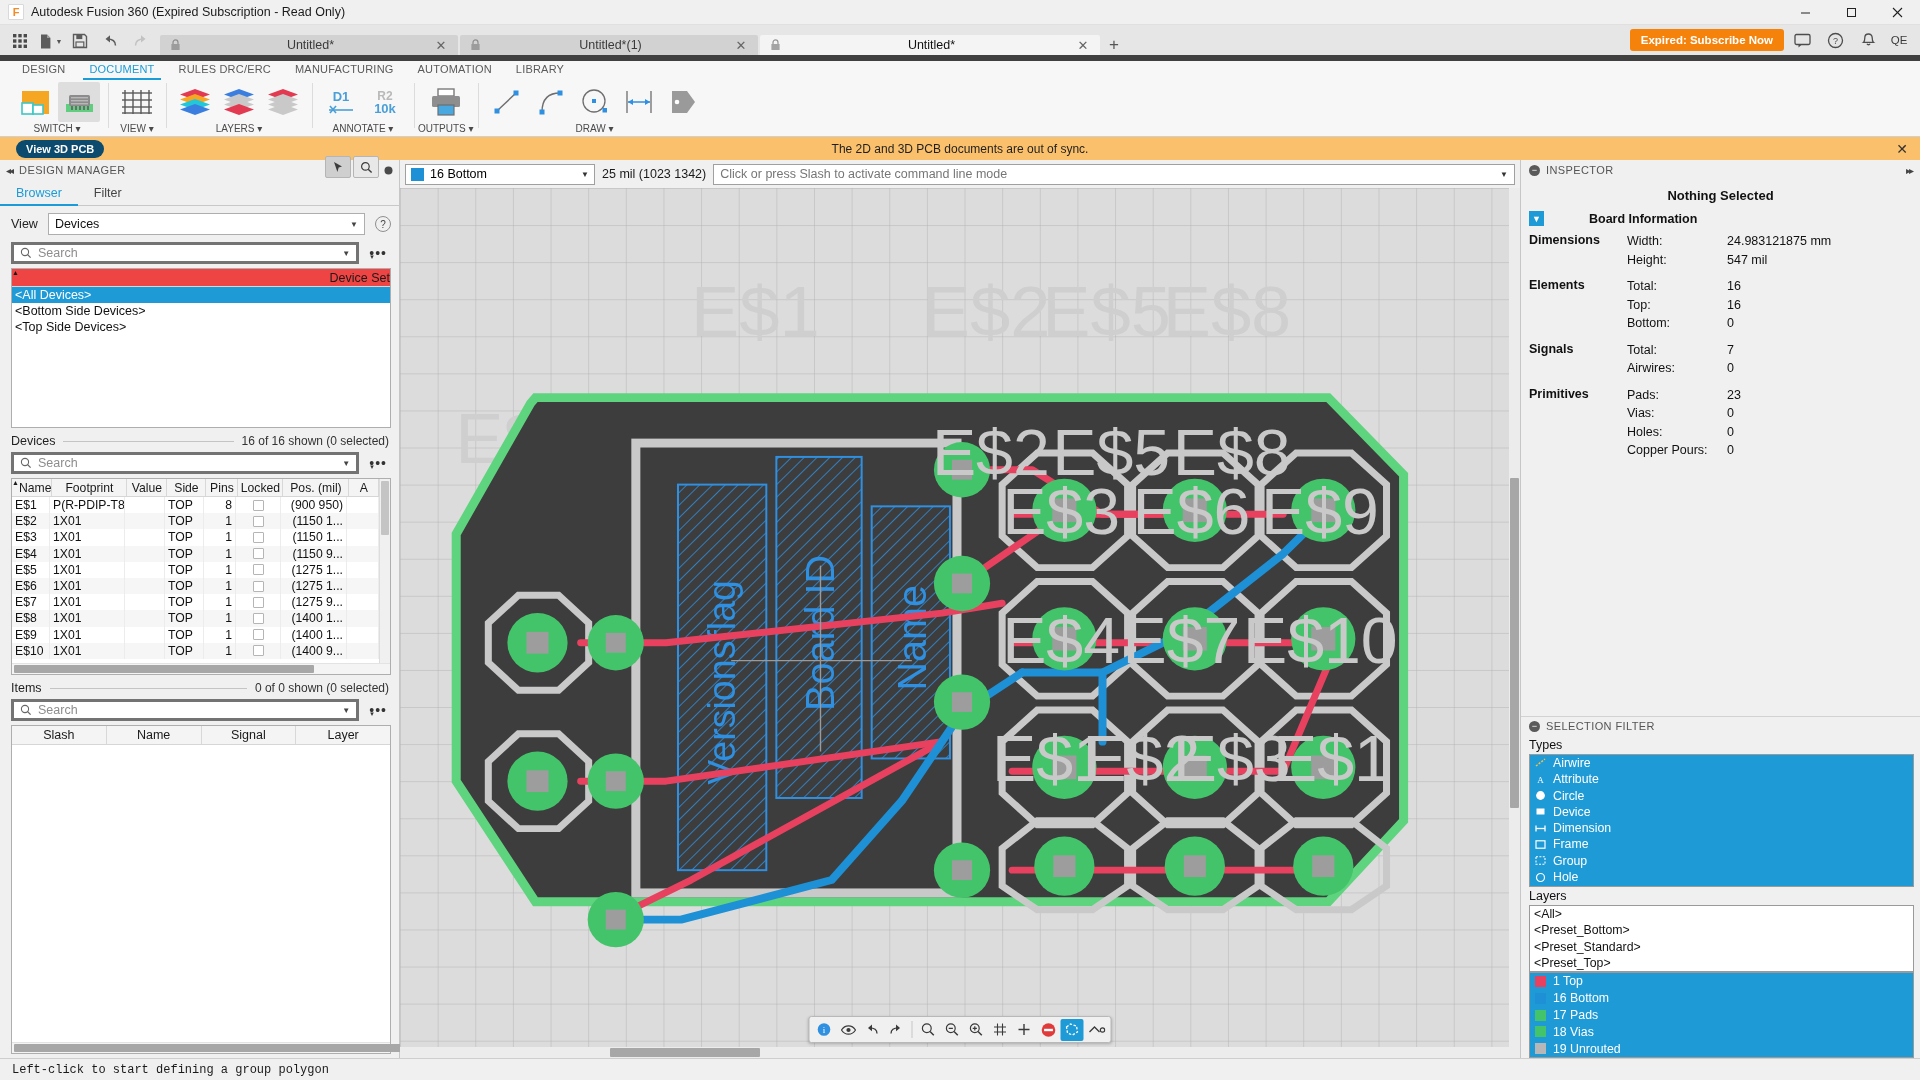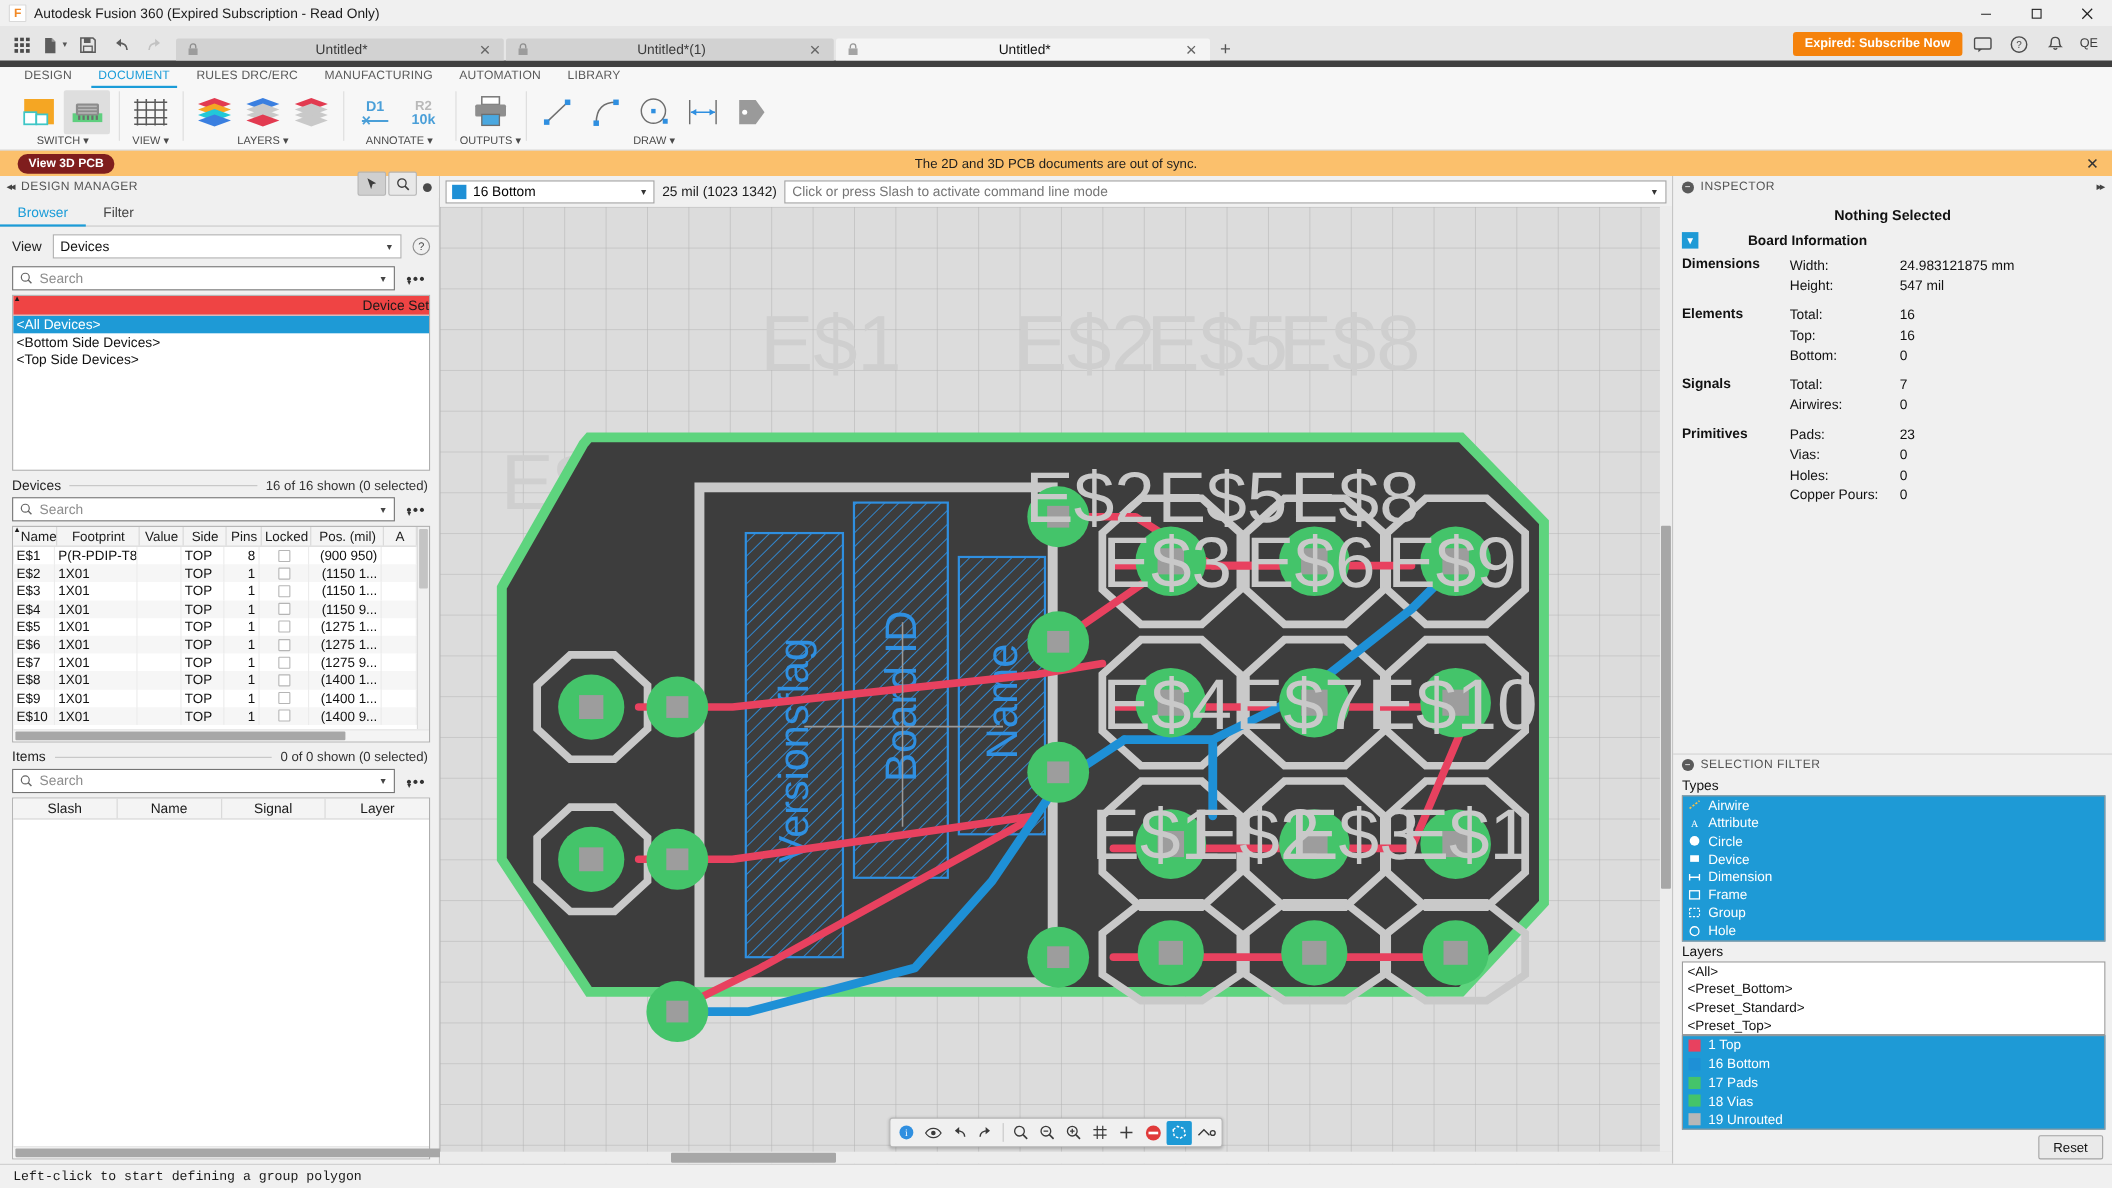--- a/index.html
+++ b/index.html
@@ -93,21 +93,21 @@
   }
   .ricon.sel { background: #dedede; }
   .rlabel { font-size: 10px; color: #4a4a4a; padding-bottom: 2px; white-space: nowrap; }
 
   
   .warnbar {
     flex: 0 0 23px; background: #fbc06c; display: flex; align-items: center;
     position: relative; font-size: 12px; color: #1f1f1f;
   }
   .view3d-pill {
-    background: #7f1d1d; color: #fff; font-size: 11px; font-weight: bold;
+    background: #0c4a6e; color: #fff; font-size: 11px; font-weight: bold;
     padding: 3px 10px; border-radius: 11px; margin-left: 16px;
   }
   .warn-msg { position: absolute; left: 0; right: 0; text-align: center; pointer-events: none; }
   .warn-x { position: absolute; right: 12px; font-size: 14px; color: #333; }
 
   
   .main { flex: 1; display: flex; min-height: 0; }
 
   
   .leftpanel {
@@ -150,21 +150,21 @@
 
   .section-hdr {
     display: flex; align-items: center; gap: 8px; padding: 6px 10px 2px 11px;
     font-size: 12.5px; color: #1f1f1f;
   }
   .section-hdr .rule { flex: 1; height: 1px; background: #c4c4c4; }
   .section-hdr .count { font-size: 12px; color: #333; }
 
   .searchrow { display: flex; align-items: center; padding: 2px 8px 4px 11px; gap: 6px; }
   .searchbox {
-    flex: 1; height: 22px; border: 1px solid #737373; background: #fff; display: flex;
+    flex: 1; height: 22px; border: 3px solid #737373; background: #fff; display: flex;
     align-items: center; padding: 0 6px; gap: 6px; position: relative;
   }
   .searchbox .mag { color: #666; font-size: 12px; }
   .searchbox .ph { color: #8d8d8d; font-size: 12.5px; }
   .searchbox .caret { position: absolute; right: 6px; color: #444; font-size: 8px; }
   .dots3 { color: #333; font-size: 14px; letter-spacing: 1px; padding: 0 4px; position:relative; }
   .dots3::after { content:'▾'; position:absolute; left:5px; top:8px; font-size:7px; }
 
   .listbox {
     margin: 0 8px 0 11px; border: 1px solid #aeaeae; background: #fff; overflow: hidden;
@@ -1338,22 +1338,19 @@
         <div class="ll-row2">
           <span class="ll-sw" style="background:#44c46a"></span>
           <span>18 Vias</span>
         </div>
         <div class="ll-row2">
           <span class="ll-sw" style="background:#b7b7b7"></span>
           <span>19 Unrouted</span>
         </div>
       </div>
 
-      <div class="reset-row">
-        <div class="reset-btn">Reset</div>
-      </div>
     </div>
   </div>
 
   <div class="statusbar">
     <span>Left-click to start defining a group polygon</span>
   </div>
 </div>
 
 </body></html>

